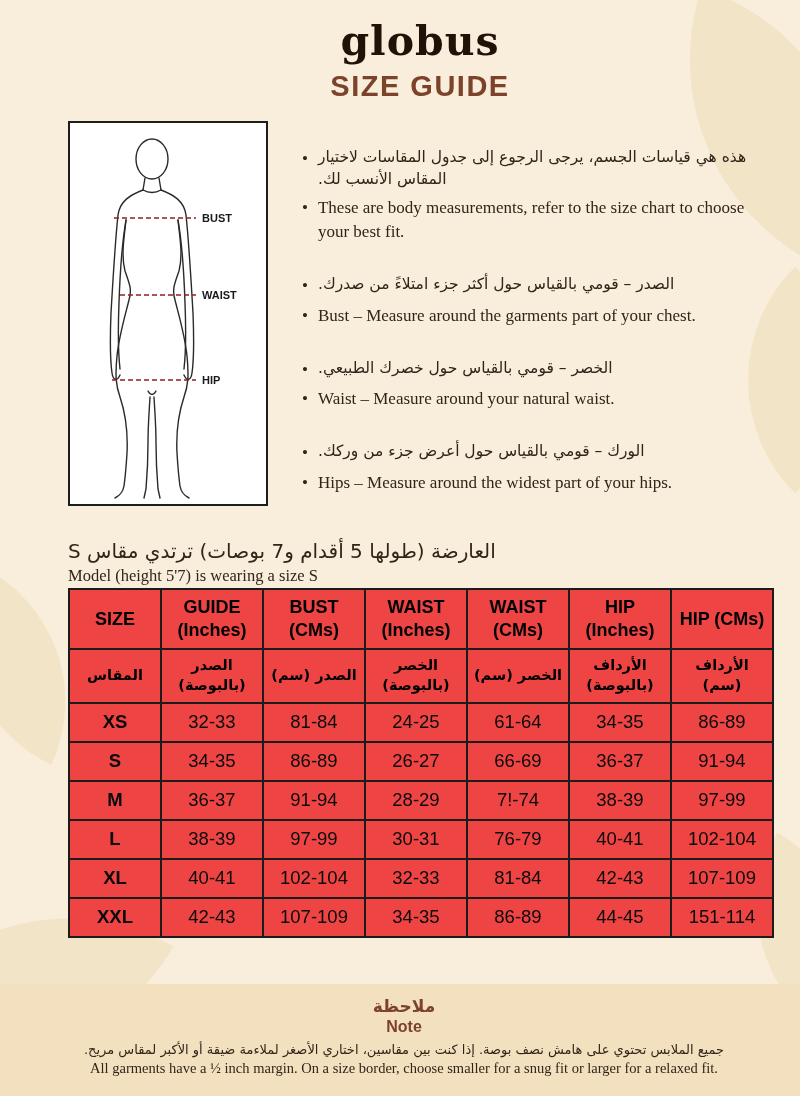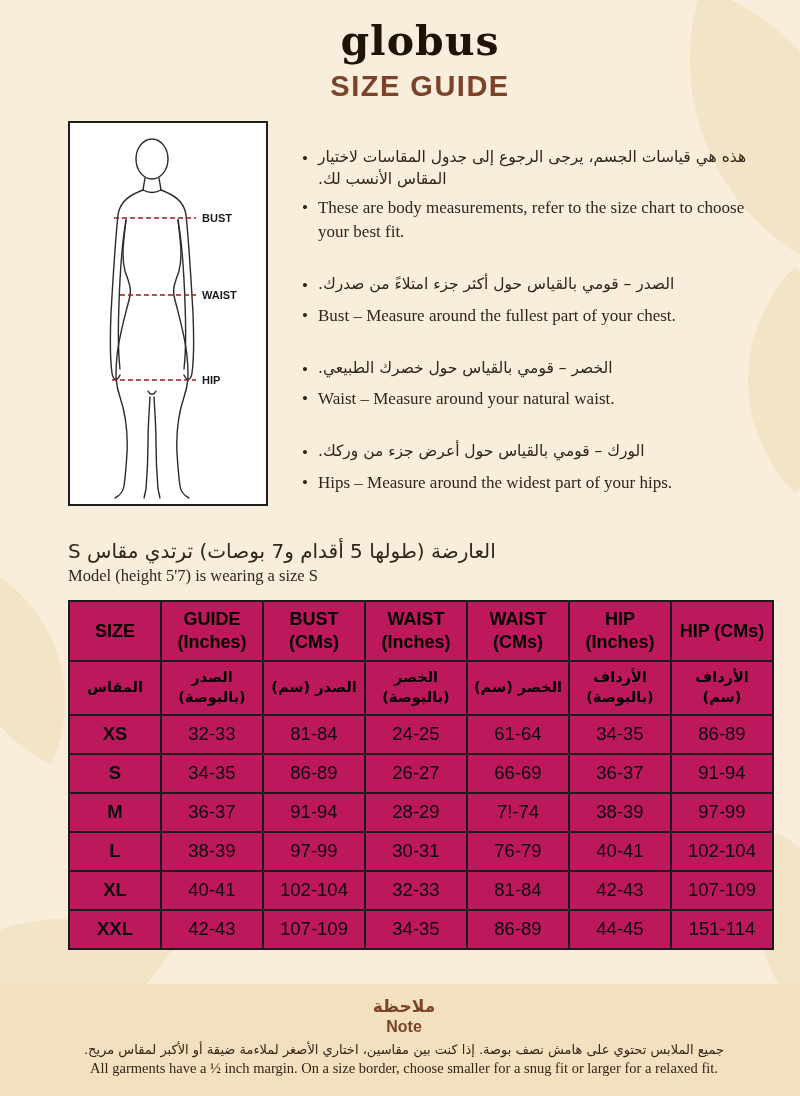--- a/index.html
+++ b/index.html
@@ -35,24 +35,24 @@
   .bullet .txt{flex:1;}
   .bullet .txt.ar{direction:rtl;text-align:left;font-family:"DejaVu Sans", sans-serif;font-size:15.5px;}
   .bullet .txt.en{font-family:"Liberation Serif", serif;font-size:17px;}
 
   .model-note{position:relative;z-index:2;padding:14px 48px 0;}
   .model-note .ar{direction:rtl;text-align:left;width:fit-content;font-family:"DejaVu Sans", sans-serif;font-size:20px;}
   .model-note .en{margin-top:3px;font-family:"Liberation Serif", serif;font-size:16.5px;}
 
   table.size-chart{
     position:relative;z-index:2;
-    margin:14px 48px 0;
+    margin:2px 48px 0;
     width:704px;
     border-collapse:collapse;table-layout:fixed;
-    background:#be185d;
+    background:#ef4444;
   }
   table.size-chart th, table.size-chart td{
     border:2px solid #1b1b1b;text-align:center;vertical-align:middle;padding:2px 2px;box-sizing:border-box;
   }
   tr.hdr-en th{font-family:"Liberation Sans", sans-serif;font-weight:700;font-size:18px;height:60px;line-height:1.25;color:#000;}
   tr.hdr-ar th{font-family:"DejaVu Sans", sans-serif;font-weight:700;font-size:14.5px;height:54px;line-height:1.35;direction:rtl;color:#000;}
   tbody td{font-family:"Liberation Sans", sans-serif;font-size:18.5px;height:39px;color:#0a0a0a;}
   tbody td.size{font-weight:700;}
 
   footer.note-band{
@@ -130,21 +130,21 @@
             <div class="txt en">These are body measurements, refer to the size chart to choose your best fit.</div>
           </div>
         </div>
         <div class="bullet-group">
           <div class="bullet">
             <span class="dot">•</span>
             <div class="txt ar" dir="rtl">الصدر – قومي بالقياس حول أكثر جزء امتلاءً من صدرك.</div>
           </div>
           <div class="bullet">
             <span class="dot">•</span>
-            <div class="txt en">Bust – Measure around the fullest part of your chest.</div>
+            <div class="txt en">Bust – Measure around the garments part of your chest.</div>
           </div>
         </div>
         <div class="bullet-group">
           <div class="bullet">
             <span class="dot">•</span>
             <div class="txt ar" dir="rtl">الخصر – قومي بالقياس حول خصرك الطبيعي.</div>
           </div>
           <div class="bullet">
             <span class="dot">•</span>
             <div class="txt en">Waist – Measure around your natural waist.</div>

